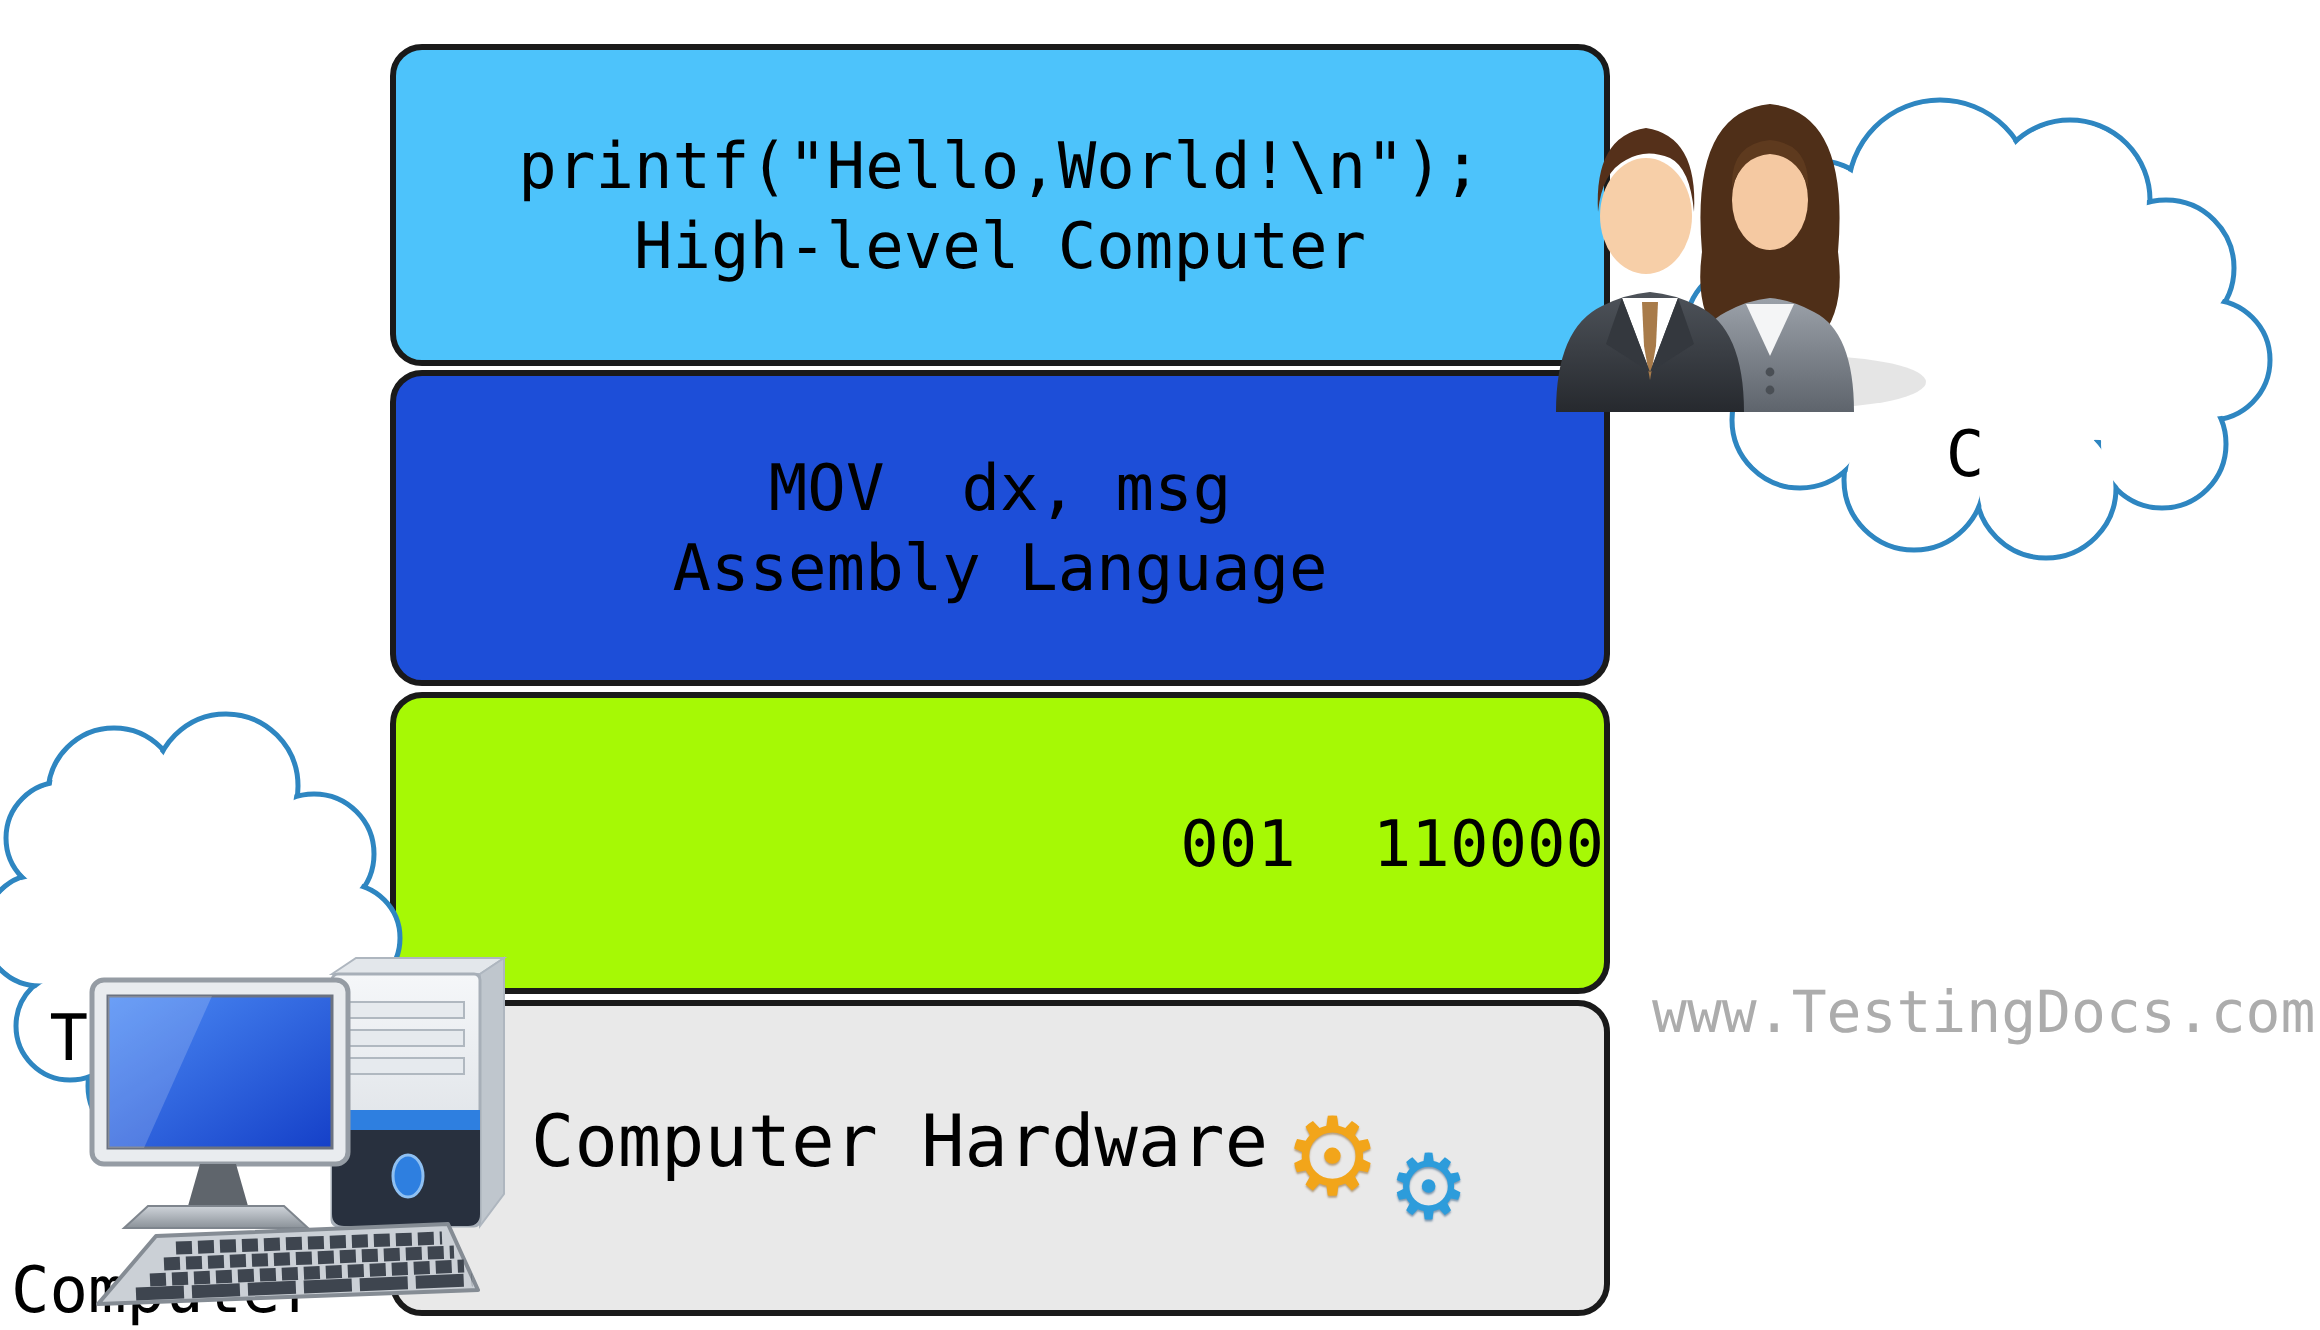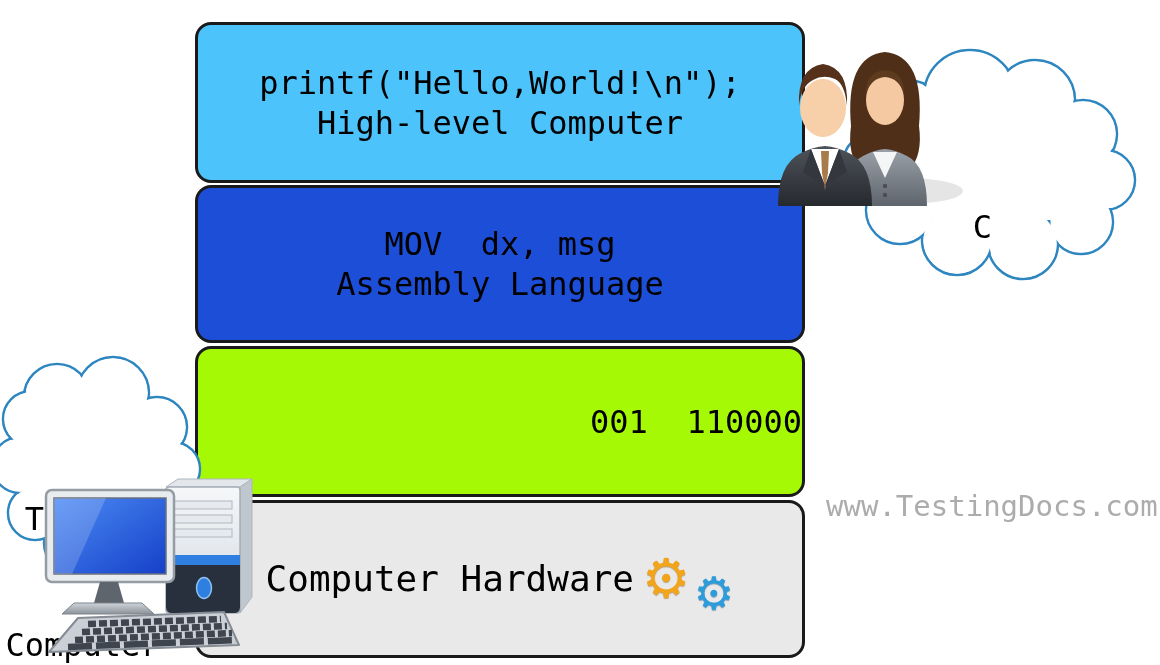--- a/index.html
+++ b/index.html
@@ -12,21 +12,21 @@
     position:absolute;left:195px;width:610px;box-sizing:border-box;
     border:3px solid #1a1a1a;border-radius:16px;
     display:flex;flex-direction:column;align-items:center;justify-content:center;
     font-size:32px;line-height:40px;text-align:center;
   }
   .layer .ln{white-space:pre;}
   .layer-high{top:22px;height:161px;}
   .layer-asm{top:185px;height:158px;}
   .layer-machine{top:346px;height:151px;align-items:flex-end;}
   .layer-hw{top:500px;height:158px;font-size:36px;}
-  .hw-row{display:flex;align-items:center;gap:8px;}
+  .hw-row{display:flex;gap:8px;}
   .gear{font-family:"DejaVu Sans",sans-serif;line-height:1;display:inline-block;}
   .gear-orange{font-size:54px;color:#F2A51A;text-shadow:0 1px 1px rgba(120,70,0,.45);}
   .gear-blue{font-size:45px;color:#2D9CDB;margin-left:-18px;position:relative;top:12px;text-shadow:0 1px 1px rgba(0,60,110,.45);}
   
   .cloud-svg{position:absolute;overflow:visible;}
   .cloud-right{left:845px;top:52px;}
   .cloud-left{left:5px;top:357px;}
   .cloud-label{
     position:absolute;text-align:center;font-size:32px;line-height:42px;white-space:pre;
   }

